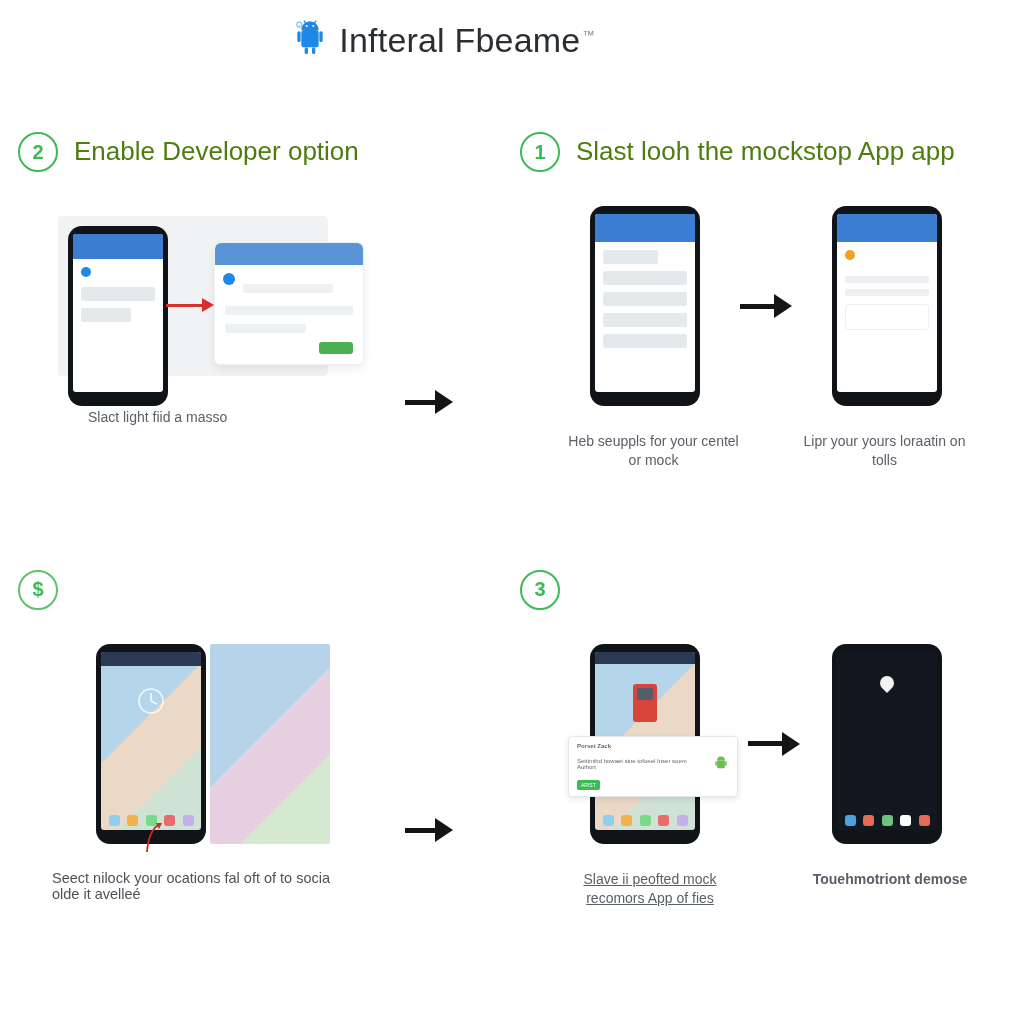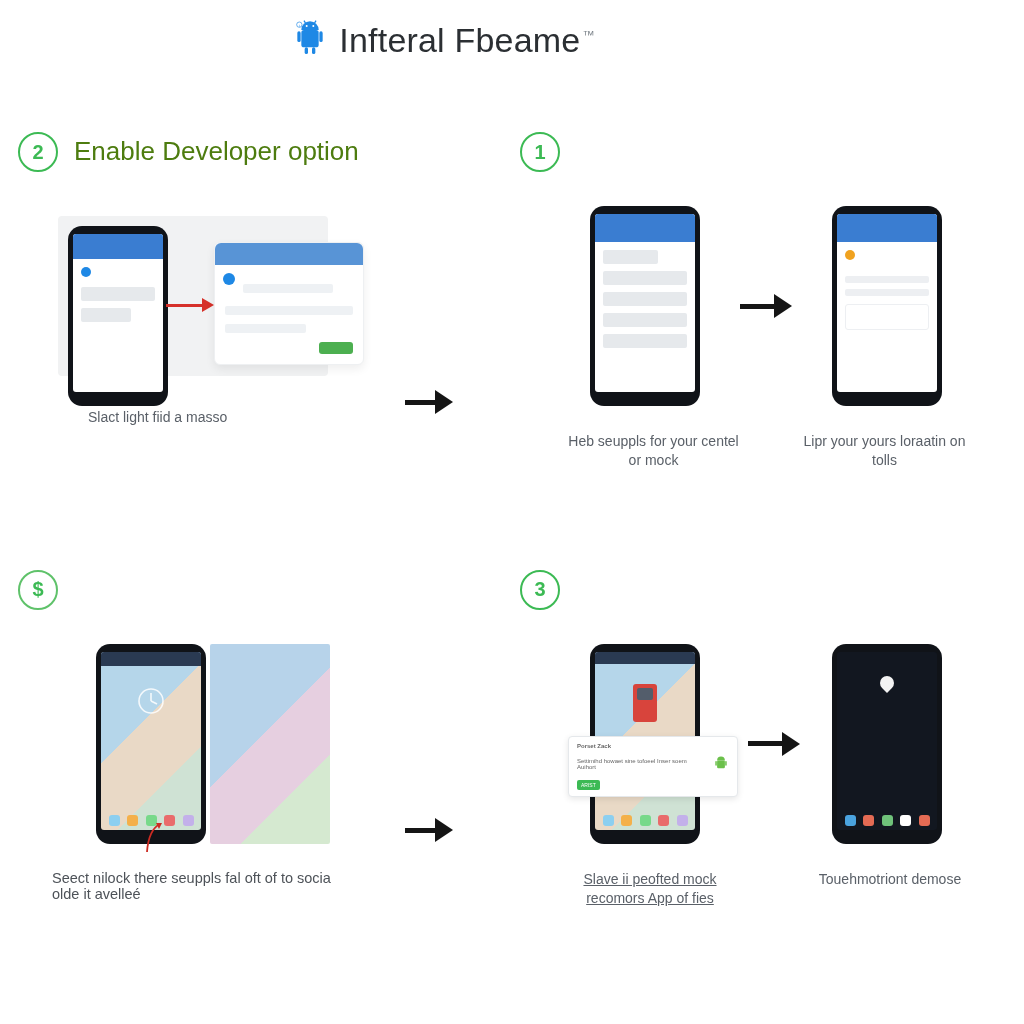--- a/index.html
+++ b/index.html
@@ -135,20 +135,21 @@
           <div class="line s"></div>
           <div class="btn"></div>
         </div>
       </div>
       <div class="caption" style="margin-top:22px;margin-left:70px;text-align:left;width:220px;">Slact light fiid a masso</div>
     </div>
 
     <div class="step">
       <div class="step-head">
         <div class="badge">1</div>
+        <div class="step-title" style="max-width:400px;">Slast looh the mockstop App app</div>
       </div>
       <div class="illus">
         <div class="phone" style="left:70px;top:0;">
           <div class="screen">
               <div class="topbar"></div>
             <div class="row half" style="margin-top:8px;"></div>
             <div class="row"></div>
               <div class="row"></div>
               <div class="row"></div>
               <div class="row"></div>
@@ -198,21 +199,21 @@
             </div>
         </div>
         <div style="position:absolute;left:192px;top:0;width:120px;height:200px;background:linear-gradient(135deg,#b7d3ea 45%,#e6cfe0 45% 72%,#d5e9d0 72%);border-radius:2px;"></div>
         <div class="arrow curved" style="left:126px;top:176px;">
           <svg viewBox="0 0 22 34">
               <path d="M3 32 C 4 18, 8 8, 16 4" fill="none" stroke="#cc2b22" stroke-width="1.8"></path>
               <path d="M12 3 L18 3 L15 9 Z" fill="#cc2b22"></path>
             </svg>
         </div>
       </div>
-      <div class="single-caption" style="margin-left:34px;">Seect nilock there seuppls fal oft of to socia olde it avelleé</div>
+      <div class="single-caption" style="margin-left:34px;">Seect nilock your ocations fal oft of to socia olde it avelleé</div>
     </div>
 
     <div class="step">
       <div class="step-head">
         <div class="badge">3</div>
       </div>
       <div class="illus">
         <div class="phone" style="left:70px;top:0;">
           <div class="screen home-wall" style="position:relative;">
             <div style="position:absolute;left:0;right:0;top:0;height:12px;background:#2a3a52;"></div>
@@ -254,21 +255,21 @@
               <div class="app" style="background:#4aa3df;"></div>
               <div class="app" style="background:#e46b54;"></div>
               <div class="app" style="background:#6fc27a;"></div>
               <div class="app" style="background:#ffffff;"></div>
               <div class="app" style="background:#e46b54;"></div>
             </div>
         </div>
       </div>
       <div class="captions-row">
         <div class="caption" style="margin-left:10px;text-decoration:underline;">Slave ii peofted mock recomors App of fies</div>
-        <div class="caption" style="margin-right:0;">Touehmotriont demose</div>
+        <div class="caption" style="margin-right:0;font-weight:bold;">Touehmotriont demose</div>
       </div>
     </div>
 
   </div>
 
   <div class="arrow" style="position:absolute;left:405px;top:390px;">
     <div class="shaft" style="width:30px;"></div>
       <div class="head"></div>
   </div>
   <div class="arrow" style="position:absolute;left:405px;top:818px;">

